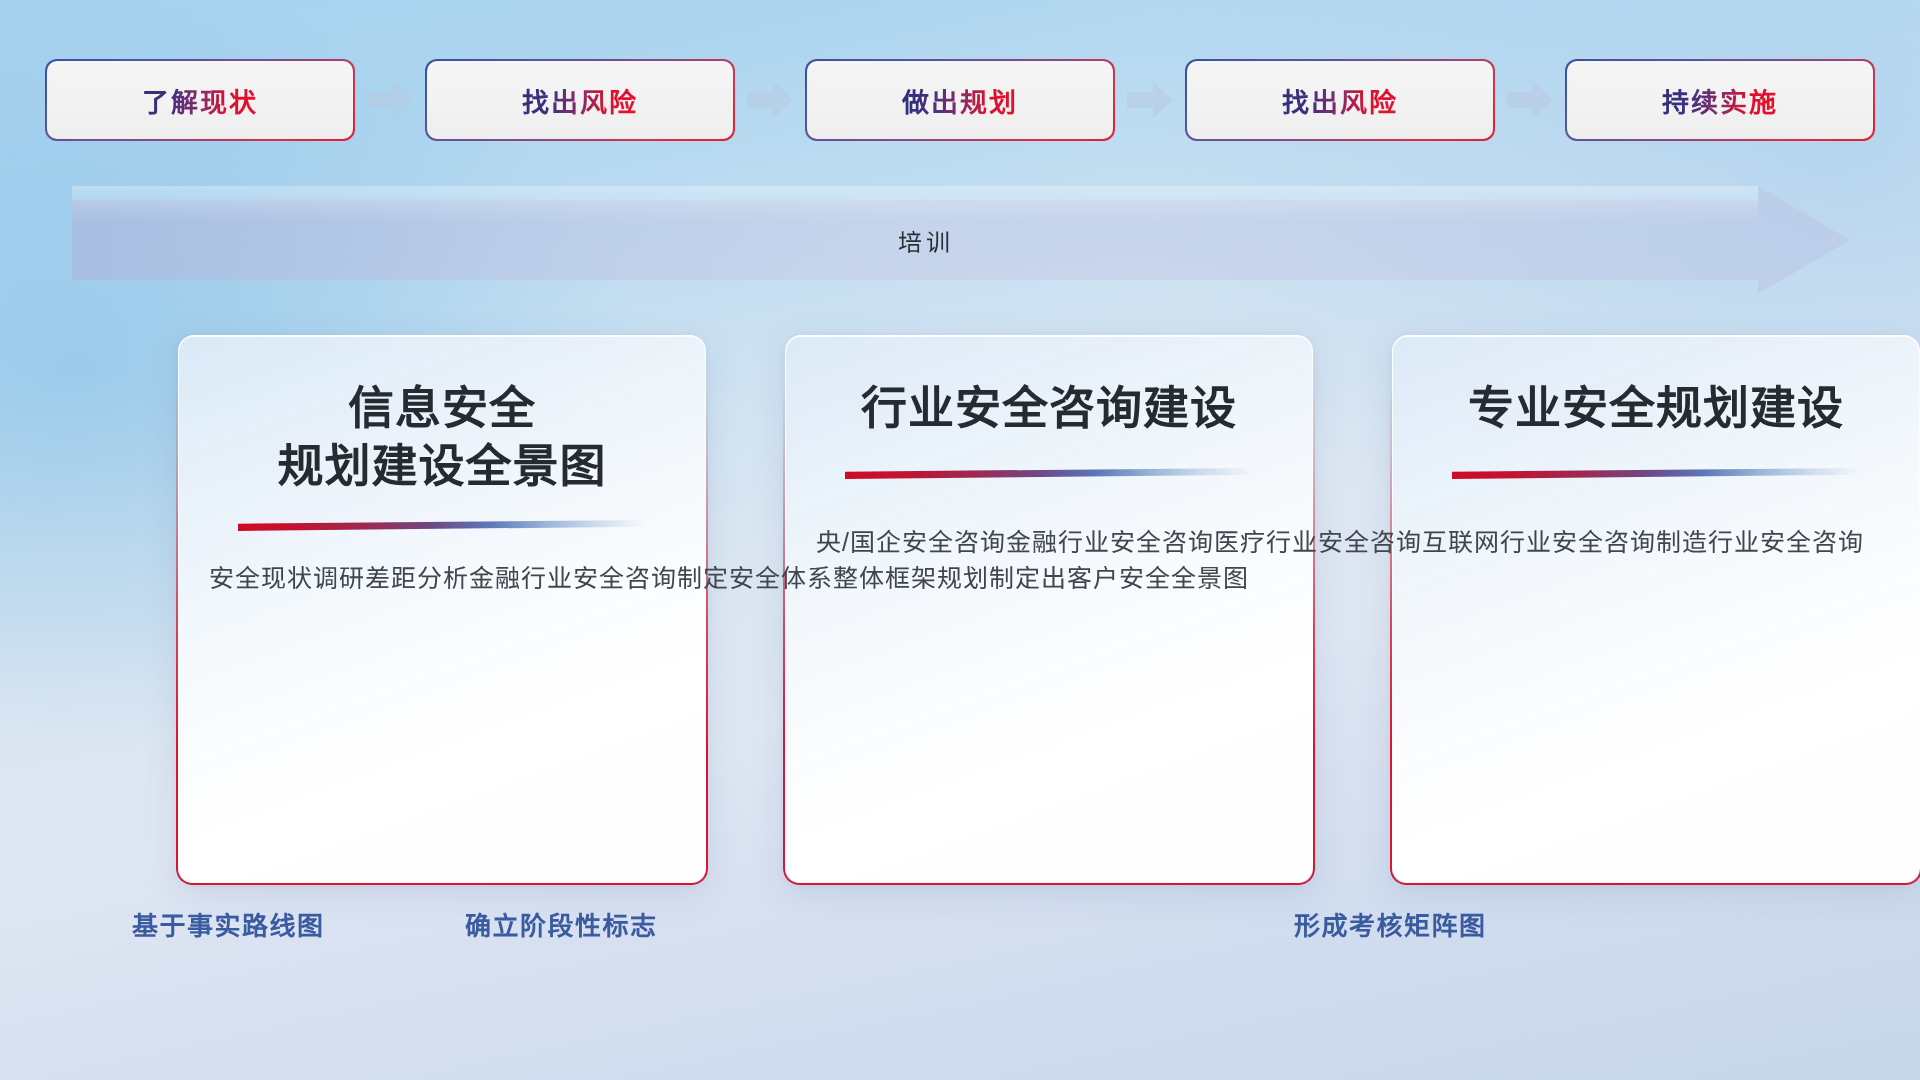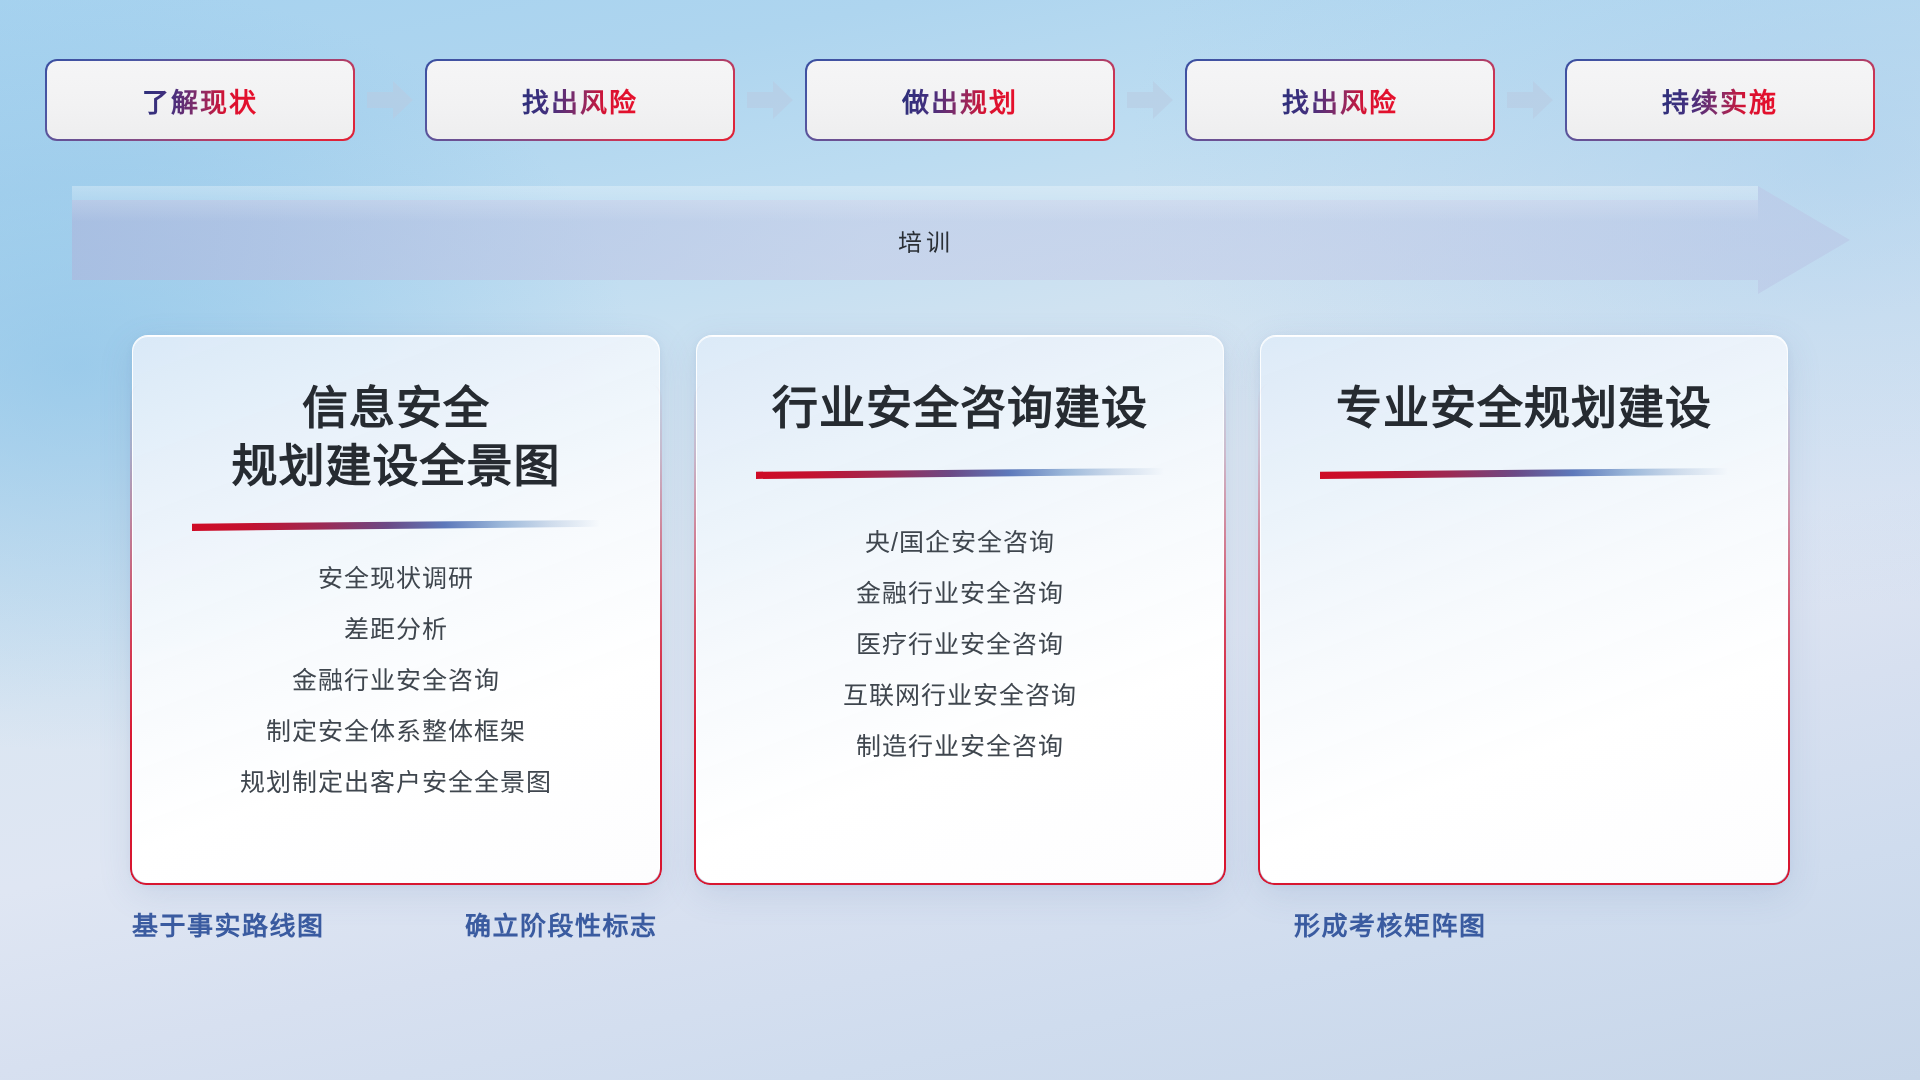--- a/index.html
+++ b/index.html
@@ -113,22 +113,22 @@
     position:absolute; inset:0;
     display:flex; align-items:center; justify-content:center;
     padding-right:70px;
     font-size:24px; font-weight:400; color:#2a2f35; letter-spacing:4px;
   }
 
   
   #cards{
     position:absolute; left:0; top:335px;
     width:1920px; height:555px;
-    display:flex; justify-content:center; align-items:flex-start;
-    gap:36px;
+    display:flex; justify-content:flex-end; align-items:flex-start;
+    gap:79px;
   }
   .card{
     position:relative;
     width:528px; height:548px;
     border-radius:16px;
     padding:44px 30px 26px 30px;
     background:
       linear-gradient(160deg,
         rgba(220,234,247,0.96) 0%,
         rgba(234,242,250,0.97) 22%,
@@ -174,21 +174,21 @@
         #5d79bb 62%,
         #9cb8da 76%,
         #cfdcec 88%,
         rgba(226,235,245,0) 100%);
     clip-path:polygon(0 34%, 100% 0, 100% 62%, 0 100%);
   }
 
   .card-list{
     list-style:none;
     margin-top:38px;
-    display:flex; flex-direction:column; align-items:center;
+    display:flex; align-items:center;
     gap:0;
     width:100%;
   }
   .card-list li{
     font-size:25px; color:#3f464e; line-height:1.0;
     padding:13px 0; letter-spacing:1px; white-space:nowrap;
   }
 
   
   .card.two-line .card-list{ margin-top:22px; }

